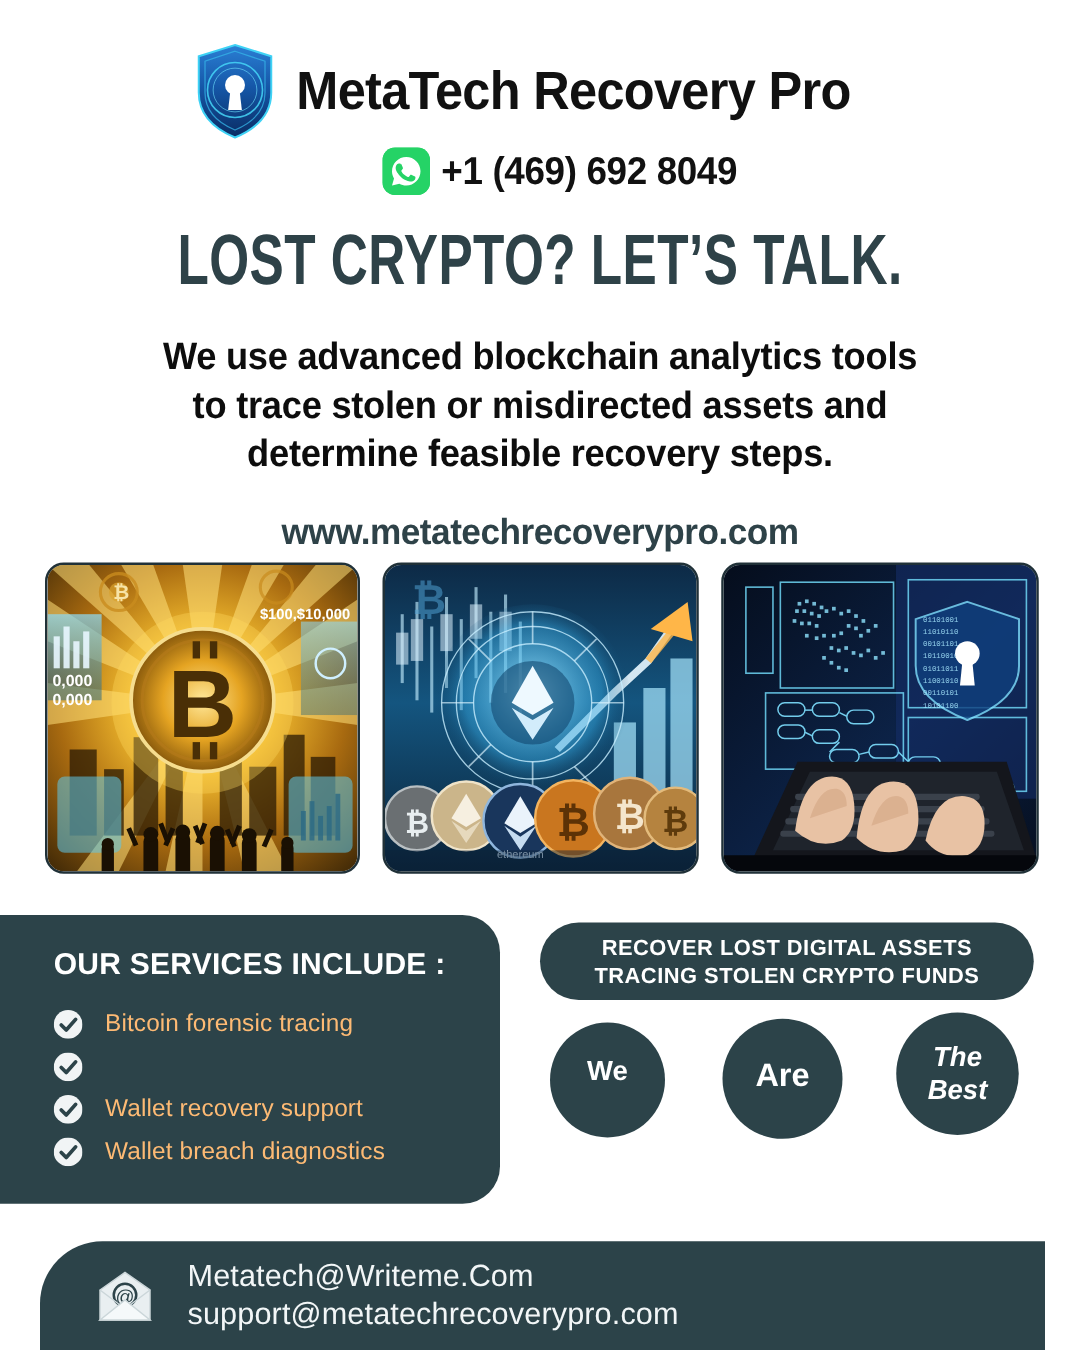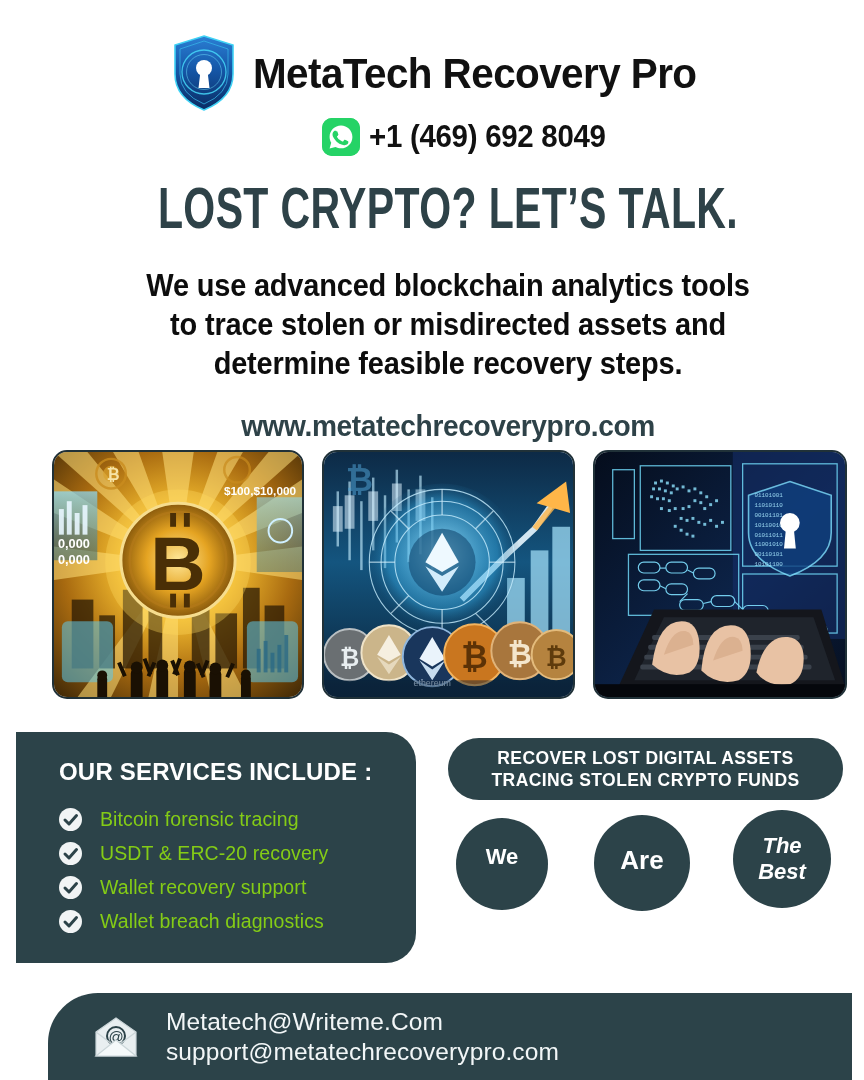--- a/index.html
+++ b/index.html
@@ -3,21 +3,21 @@
 <meta charset="utf-8">
 <style>
   html,body{margin:0;padding:0;}
   body{
     width:864px;height:1080px;
     background:#ffffff;
     font-family:"Liberation Sans", sans-serif;
     overflow:hidden;
     position:relative;
   }
-  .flyer{position:relative;width:836px;height:1080px;background:#fff;overflow:hidden;margin-left:16px;}
+  .flyer{position:relative;width:836px;height:1080px;background:#fff;overflow:hidden;}
 
   
   .header{position:absolute;left:0;top:34px;width:864px;display:flex;flex-direction:column;align-items:center;}
   .brandrow{display:flex;align-items:center;gap:16px;}
   .logo{width:66px;height:78px;position:relative;flex:none;}
   .brandname{
     font-size:43px;font-weight:bold;color:#111;letter-spacing:-0.6px;
     font-family:"Liberation Sans", sans-serif;white-space:nowrap;
     transform:scaleX(0.94);transform-origin:left center;
   }
@@ -59,21 +59,21 @@
   
   .services{
     position:absolute;left:0;top:732px;width:400px;height:231px;
     background:#2c4349;border-radius:0 30px 30px 0;
     box-sizing:border-box;padding:26px 0 0 43px;
   }
   .services-title{font-size:24px;font-weight:bold;color:#fff;letter-spacing:0.2px;}
   .svc-list{margin-top:22px;display:flex;flex-direction:column;gap:11px;}
   .svc-item{display:flex;align-items:center;gap:18px;}
   .check{width:23px;height:23px;flex:none;position:relative;}
-  .svc-label{font-size:19.5px;color:#84cc16;letter-spacing:0.1px;}
+  .svc-label{font-size:19.5px;color:#fdba74;letter-spacing:0.1px;}
 
   
   .banner{
     position:absolute;left:432px;top:738px;width:395px;height:62px;
     background:#2c4349;border-radius:31px;
     display:flex;flex-direction:column;align-items:center;justify-content:center;
     text-align:right;
   }
   .banner-line{font-size:17.5px;font-weight:bold;color:#fff;letter-spacing:0.4px;line-height:1.26;}
   .circles{position:absolute;left:432px;top:815px;width:400px;height:100px;}
@@ -458,21 +458,20 @@
         <span class="svc-label">Bitcoin forensic tracing</span>
       </div>
 
       <div class="svc-item">
         <span class="check">
           <svg viewBox="0 0 23 23">
               <circle cx="11.5" cy="11.5" r="11.5" fill="#f1f4f5"></circle>
           <path d="M6 12 L10 16 L17.5 7.5" stroke="#2c4349" stroke-width="3" fill="none" stroke-linecap="round" stroke-linejoin="round"></path>
             </svg>
         </span>
-        <span class="svc-label">USDT &amp; ERC-20 recovery</span>
       </div>
 
       <div class="svc-item">
         <span class="check">
           <svg viewBox="0 0 23 23">
               <circle cx="11.5" cy="11.5" r="11.5" fill="#f1f4f5"></circle>
           <path d="M6 12 L10 16 L17.5 7.5" stroke="#2c4349" stroke-width="3" fill="none" stroke-linecap="round" stroke-linejoin="round"></path>
             </svg>
         </span>
         <span class="svc-label">Wallet recovery support</span>

